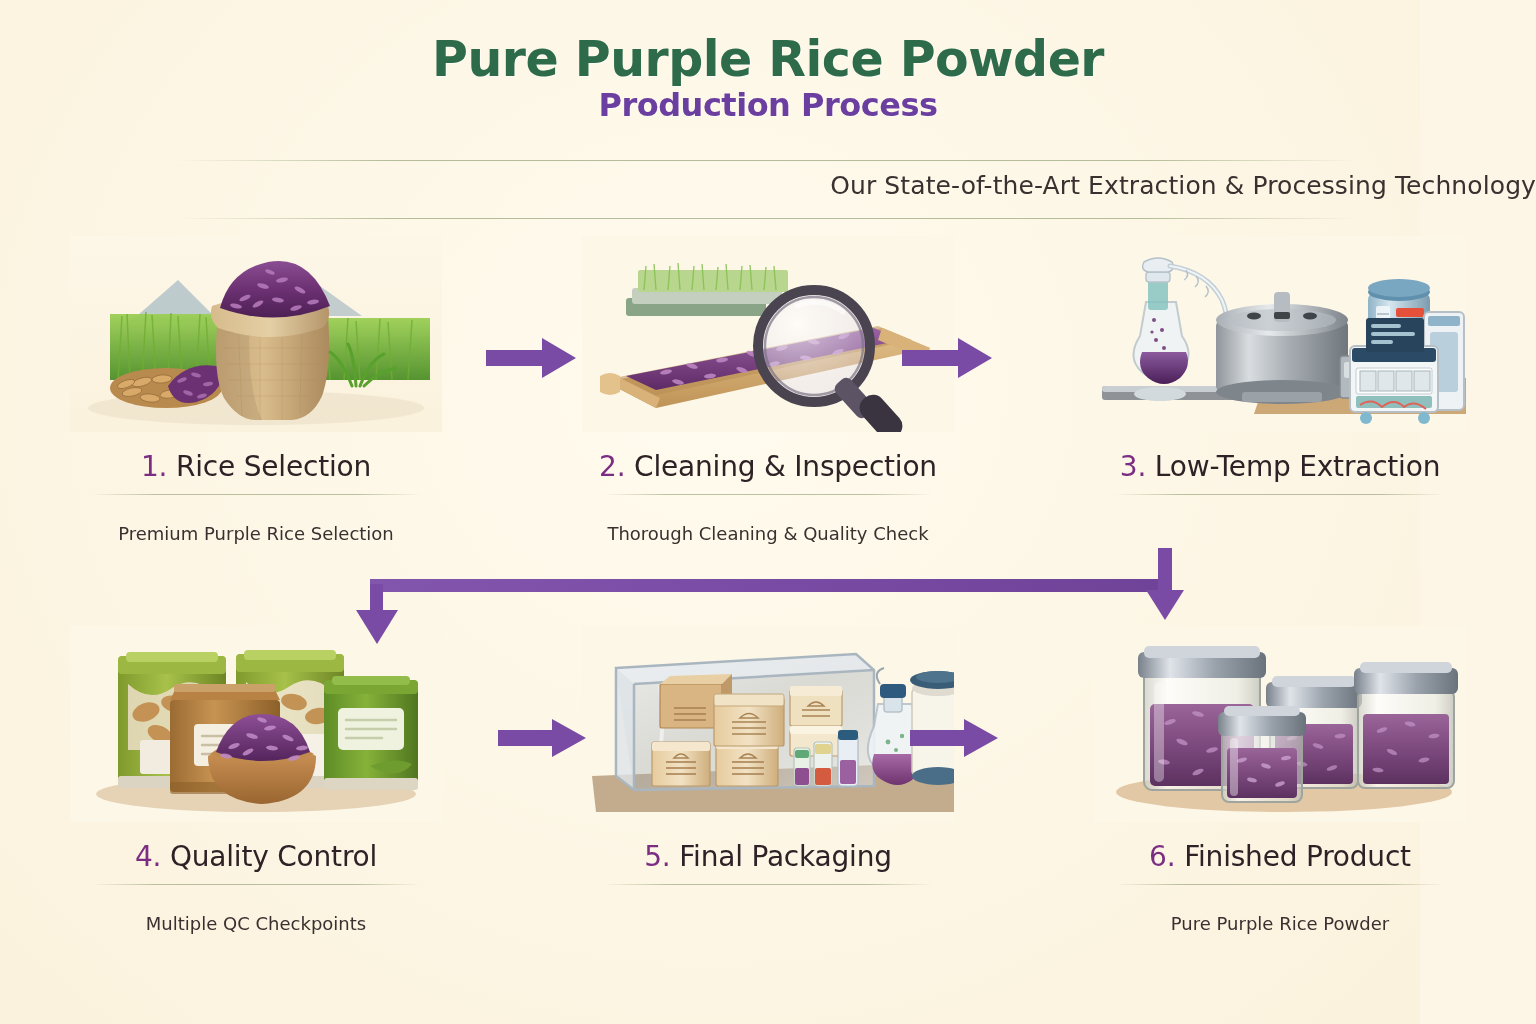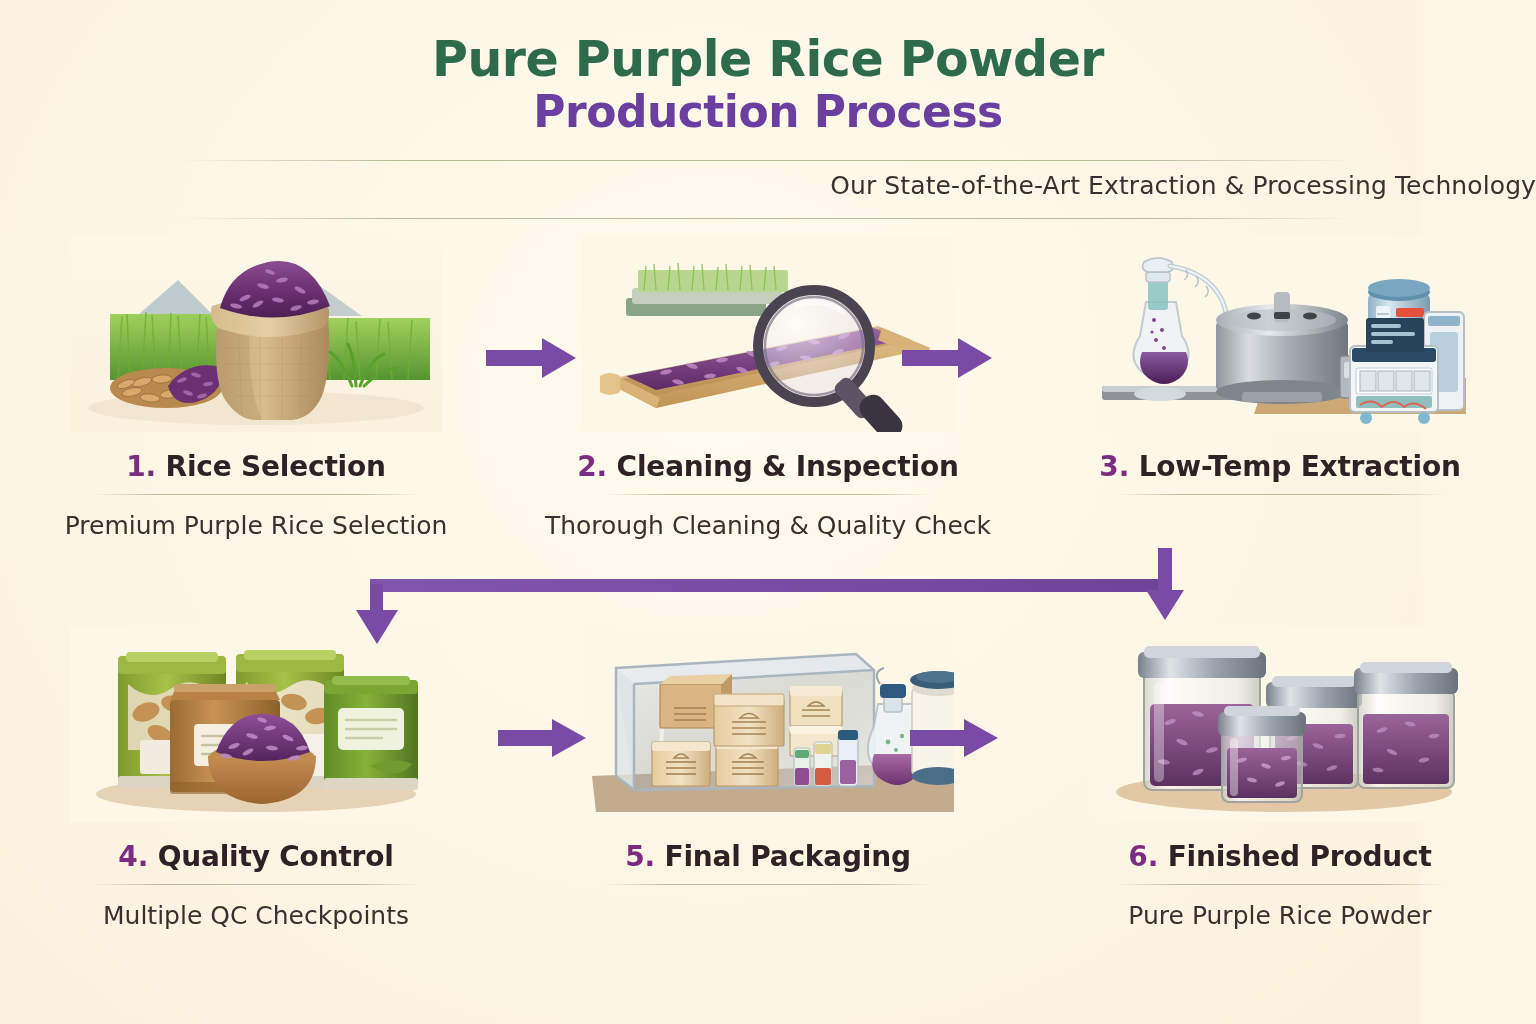--- a/index.html
+++ b/index.html
@@ -16,21 +16,21 @@
   
   .header{position:absolute;left:0;top:0;width:1536px;text-align:center;}
   .title-main{
     font-family:"DejaVu Sans", sans-serif;
     font-size:49px;font-weight:bold;letter-spacing:-0.5px;
     color:#2d6b4a;line-height:1.05;margin-top:34px;
     text-shadow:1px 1px 0 rgba(255,255,255,.6);
   }
   .title-sub{
     font-family:"DejaVu Sans", sans-serif;
-    font-size:44px;font-weight:bold;letter-spacing:-0.5px;
+    font-size:32px;font-weight:bold;letter-spacing:-0.5px;
     color:#6b3fa0;line-height:1.05;margin-top:4px;
     text-shadow:1px 1px 0 rgba(255,255,255,.6);
   }
   .rule{
     position:absolute;left:176px;width:1184px;height:1px;
     background:linear-gradient(to right,rgba(160,170,120,0) 0%,rgba(120,140,90,.55) 18%,rgba(120,140,90,.55) 82%,rgba(160,170,120,0) 100%);
   }
   .rule.top{top:160px;}
   .rule.bot{top:218px;}
   .tagline{
@@ -42,31 +42,31 @@
   
   .row{position:absolute;left:0;width:1536px;display:flex;}
   .row1{top:236px;}
   .row2{top:626px;}
   .cell{width:512px;display:flex;flex-direction:column;align-items:center;}
   .art{width:372px;height:196px;position:relative;}
   .art svg{display:block;width:372px;height:196px;}
 
   .step-title{
     font-family:"DejaVu Sans", sans-serif;
-    font-size:28px;font-weight:bold;color:#2e2226;
+    font-size:28px;font-weight:normal;color:#2e2226;
     margin-top:18px;letter-spacing:-0.2px;white-space:nowrap;
   }
   .step-title .num{color:#7b2d83;}
   .step-rule{
     width:330px;height:1px;margin-top:11px;
     background:linear-gradient(to right,rgba(150,160,110,0) 0%,rgba(120,135,85,.5) 20%,rgba(120,135,85,.5) 80%,rgba(150,160,110,0) 100%);
   }
   .step-desc{
     font-family:"DejaVu Sans", sans-serif;
-    font-size:25px;color:#3b3030;margin-top:16px;white-space:nowrap;
+    font-size:18px;color:#3b3030;margin-top:28px;white-space:nowrap;
   }
 
   
   .harrow{position:absolute;width:96px;height:46px;}
   .harrow svg{display:block}
   .connector{position:absolute;left:340px;top:540px;width:860px;height:110px;}
 </style>
 </head>
 <body>
 

